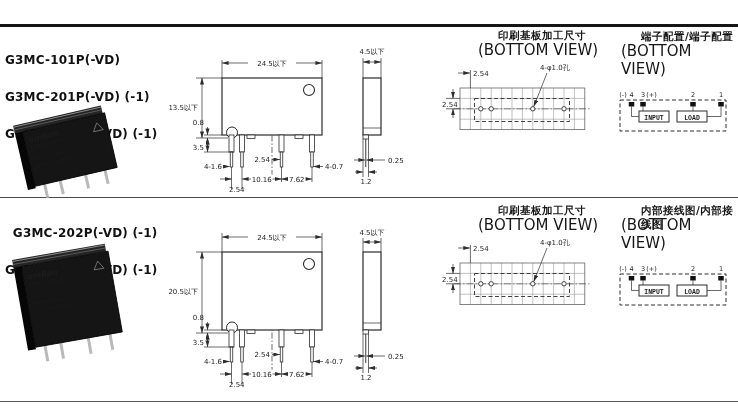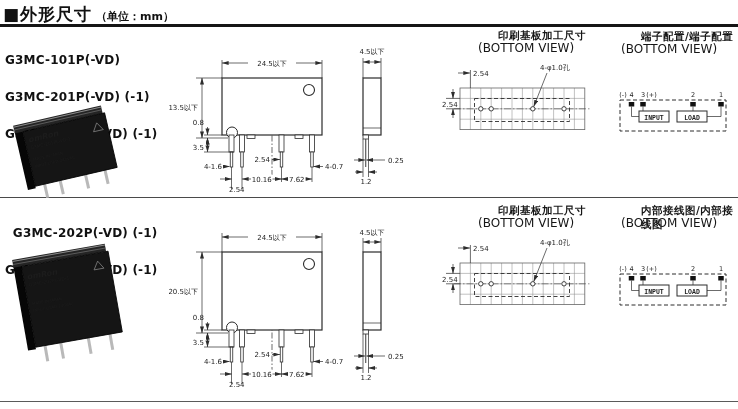--- a/index.html
+++ b/index.html
@@ -5,40 +5,36 @@
   html,body{margin:0;padding:0;background:#e8e8e8;}
   #page{position:relative;width:738px;height:409px;background:#ffffff;overflow:hidden;
         font-family:"DejaVu Sans","Liberation Sans",sans-serif;color:#111;}
   .abs{position:absolute;}
   .rule{position:absolute;background:#151515;}
   #hd{left:3px;top:3px;display:flex;align-items:baseline;gap:4px;}
   #hd .t{font-size:17px;font-weight:bold;letter-spacing:1px;}
   #hd .u{font-size:11px;font-weight:bold;}
   .models{line-height:12.4px;font-size:12px;font-weight:bold;letter-spacing:0.2px;white-space:pre;}
   .coltitle{font-size:10.5px;font-weight:bold;letter-spacing:0.5px;color:#161616;padding-left:24px;}
-  .bv{font-size:12px;color:#161616;}
+  .bv{font-size:15px;color:#161616;}
   svg{position:absolute;overflow:visible;}
   svg text{font-family:"DejaVu Sans","Liberation Sans",sans-serif;fill:#1c1c1c;}
   .dt{font-size:7px;}
   .dl{stroke:#2d2d2d;stroke-width:0.7;fill:none;}
   .body{fill:#ffffff;stroke:#2b2b2b;stroke-width:1.2;}
   .thin{stroke:#2b2b2b;stroke-width:0.8;fill:#ffffff;}
   .grid{stroke:#8f8f8f;stroke-width:0.55;}
   .pinlbl{font-size:6.5px;}
   .boxlbl{font-family:"Liberation Mono","DejaVu Sans Mono",monospace;font-size:6.5px;font-weight:bold;}
 </style>
 </head>
 <body>
 
 <div id="page">
 
-  <div id="hd" class="abs">
-    <span class="t">■外形尺寸</span>
-    <span class="u">（单位：mm）</span>
-  </div>
   <div class="rule" style="left:0;top:24px;width:738px;height:2.5px;"></div>
   <div class="rule" style="left:0;top:197px;width:738px;height:1px;background:#4a4a4a;"></div>
   <div class="rule" style="left:0;top:401px;width:738px;height:1px;background:#5a5a5a;"></div>
 
   <div class="abs models" style="left:5px;top:29px;">
     <div>G3MC-101P(-VD)</div>
     <div>G3MC-201P(-VD) (-1)</div>
     <div>G3MC-201PL(-VD) (-1)</div>
   </div>
 

